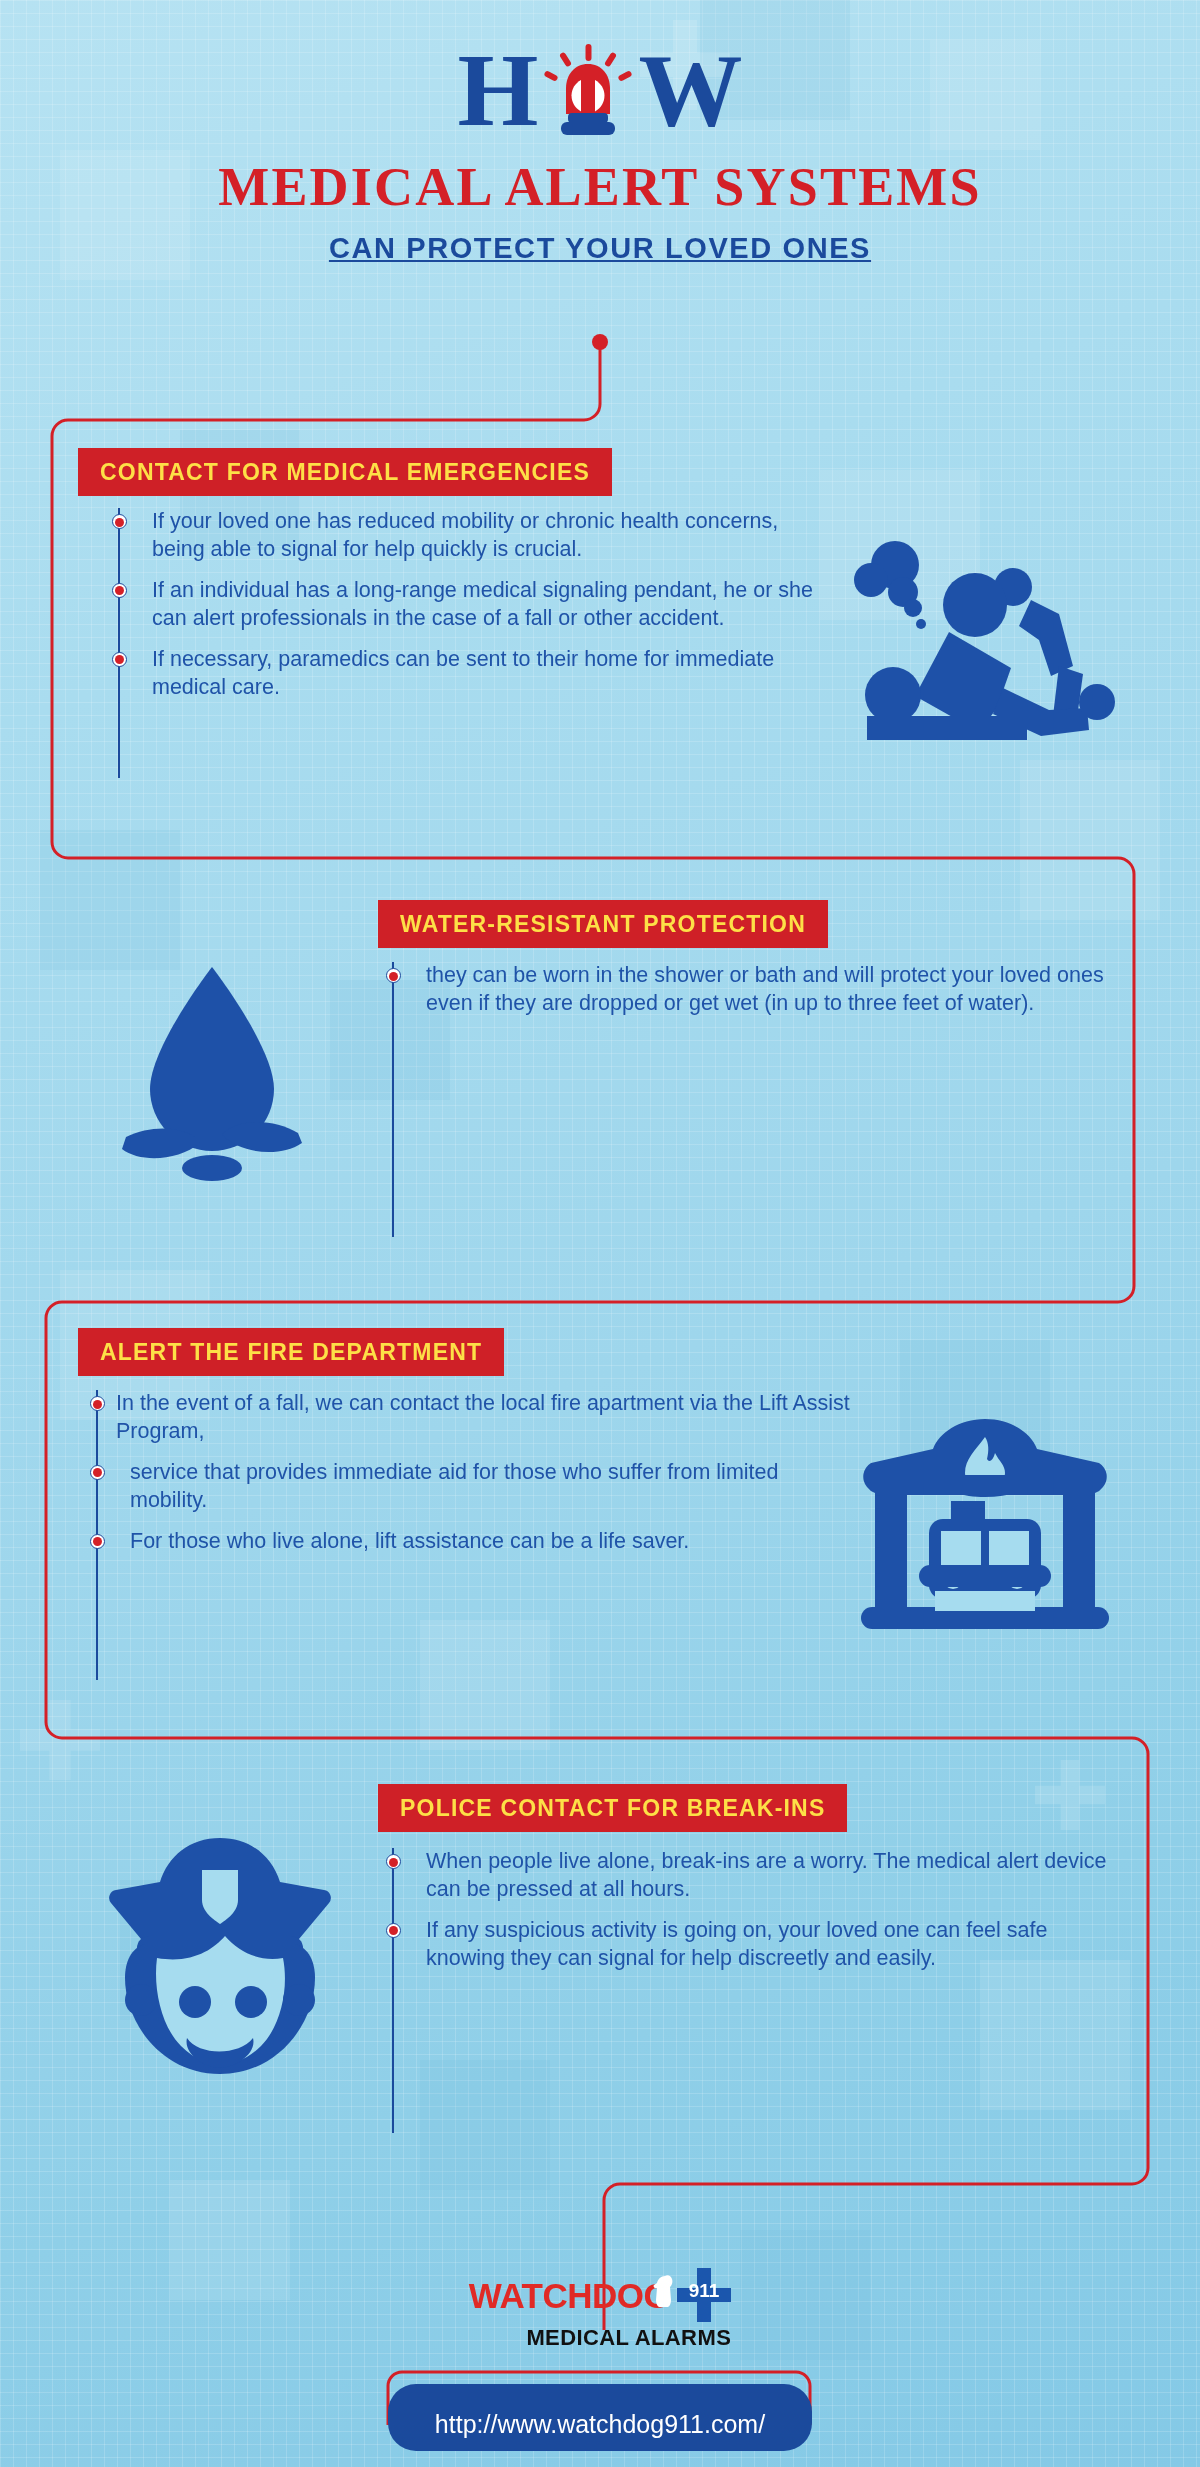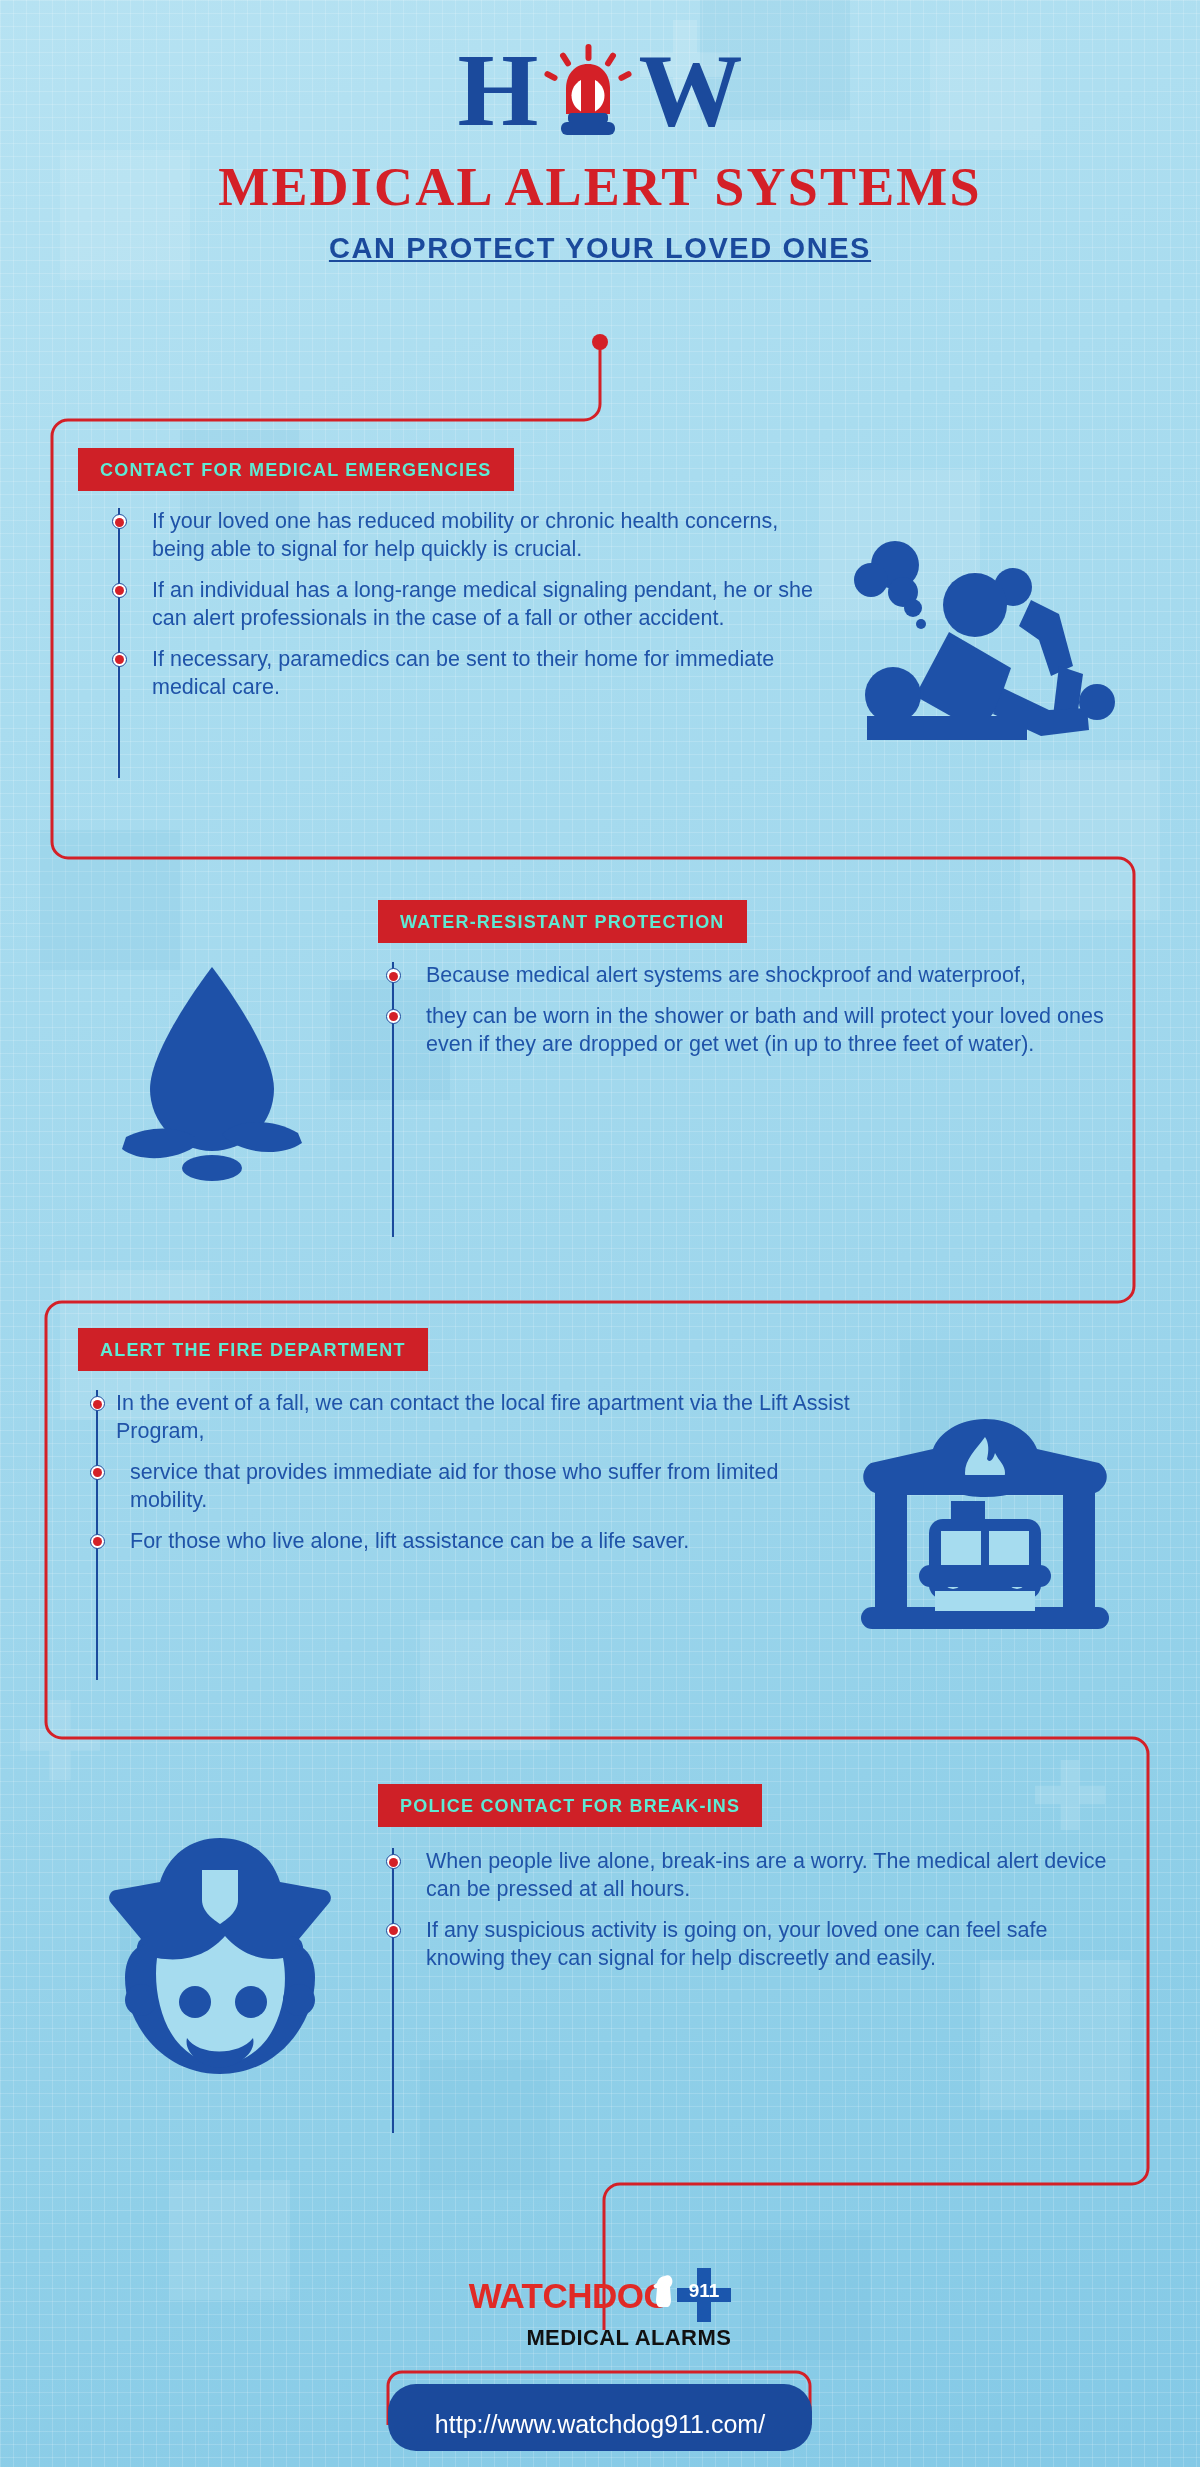--- a/index.html
+++ b/index.html
@@ -68,24 +68,24 @@
 
   
   #connectors { position: absolute; inset: 0; pointer-events: none; }
 
   
   .section { position: absolute; }
 
   .sec-label {
     position: absolute;
     background: #cf2027;
-    color: #5eead4;
-    font-family: "Liberation Sans", sans-serif;
-    font-weight: 700;
-    font-size: 18px;
+    color: #fde047;
+    font-family: "Liberation Sans", sans-serif;
+    font-weight: 700;
+    font-size: 23px;
     letter-spacing: 1.2px;
     padding: 13px 22px 12px 22px;
     white-space: nowrap;
     line-height: 1;
   }
 
   .bullets { position: absolute; }
   .bullet-line {
     position: absolute;
     left: 0; top: 0;
@@ -278,24 +278,20 @@
     </div>
   </div>
 
   <div class="section">
     <div class="sec-label" style="left:378px; top:900px;">WATER-RESISTANT PROTECTION</div>
 
     <div class="bullets" style="left:392px; top:962px; width:740px;">
       <div class="bullet-line" style="height:275px;"></div>
       <div class="bullet" style="width:740px;">
         <span class="dot"></span>
-        <span>Because medical alert systems are shockproof and waterproof,</span>
-      </div>
-      <div class="bullet" style="width:740px;">
-        <span class="dot"></span>
         <span>they can be worn in the shower or bath and will protect your loved ones even if they are dropped or get wet (in up to three feet of water).</span>
       </div>
     </div>
 
     <div class="art" style="left:92px; top:955px;">
       <svg width="240" height="240" viewBox="0 0 240 240" fill="#1e51a8">
         <path d="M120 12 C120 12 58 92 58 134 a62 62 0 0 0 124 0 C182 92 120 12 120 12 z"></path>
         <path d="M34 182 c28 -14 64 -10 74 6 c-22 18 -60 20 -78 6 z"></path>
         <path d="M206 178 c-26 -16 -64 -14 -76 2 c20 20 60 22 80 8 z"></path>
         <ellipse cx="120" cy="213" rx="30" ry="13"></ellipse>

